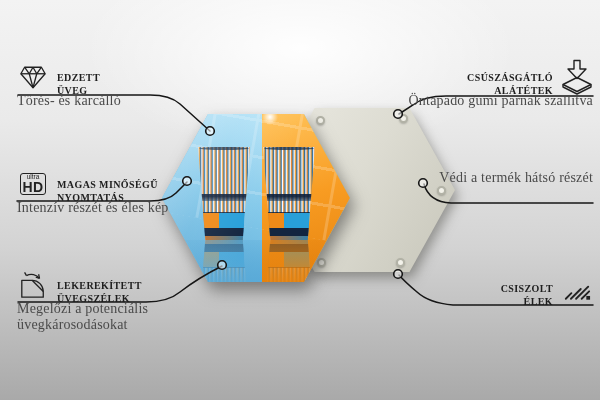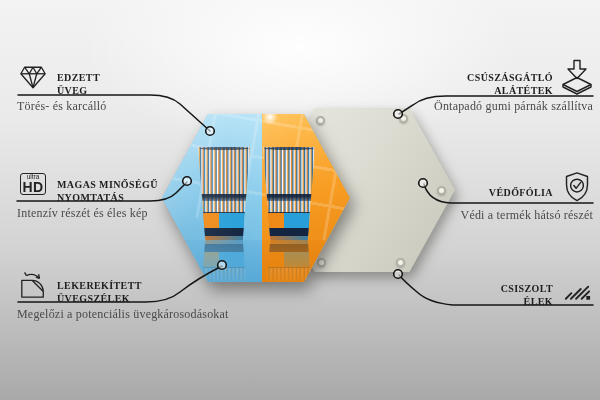--- a/index.html
+++ b/index.html
@@ -9,21 +9,21 @@
   .glow{position:absolute;left:14%;top:-14%;width:72%;height:52%;background:radial-gradient(closest-side,rgba(255,255,255,.95),rgba(255,255,255,0));}
 
   
   .label{position:absolute;width:216px;z-index:6;}
   .label.l{left:17px;}
   .label.r{right:7px;text-align:right;}
   .head{display:flex;align-items:center;gap:8px;height:32px;}
   .label.r .head{flex-direction:row-reverse;}
   .ttl{font-weight:bold;font-size:10px;letter-spacing:.4px;color:#1e1e1e;line-height:13px;margin-top:13px;}
   .label.r .ttl{flex:1;}
-  .sub{font-size:12px;color:#4a4a4a;margin-top:6px;letter-spacing:.2px;}
+  .sub{font-size:14px;color:#4a4a4a;letter-spacing:.2px;}
   .ic{display:flex;align-items:center;justify-content:center;width:32px;height:32px;flex:0 0 auto;}
   .ic svg{display:block;}
   .hdbox{width:26px;height:22px;border:1.6px solid #222;border-radius:3px;display:flex;flex-direction:column;align-items:center;justify-content:center;line-height:1;box-sizing:border-box;}
   .hd-ultra{font-size:6.5px;font-family:"Liberation Sans",sans-serif;color:#222;}
   .hd-big{font-size:14px;font-weight:bold;font-family:"Liberation Sans",sans-serif;color:#222;letter-spacing:.3px;}
 
   
   .wires{position:absolute;left:0;top:0;z-index:5;}
 
   
@@ -201,32 +201,20 @@
     </span>
     <div class="ttl">
       <div>CSÚSZÁSGÁTLÓ</div>
       <div>ALÁTÉTEK</div>
     </div>
   </div>
   <div class="sub">Öntapadó gumi párnák szállítva</div>
 </div>
 
 <div class="label r" style="top:170px">
-  <div class="head">
-    <span class="ic">
-      <svg width="28" height="31" viewBox="0 0 30 34" fill="none" stroke="#222" stroke-width="1.6" stroke-linejoin="round" stroke-linecap="round">
-        <path d="M15,2 L26.5,6 V15 C26.5,24 22,29 15,32.5 C8,29 3.5,24 3.5,15 V6 Z"></path>
-        <circle cx="15" cy="16" r="7"></circle>
-        <path d="M11.5,16 L14,19 L19,12.5"></path>
-      </svg>
-    </span>
-    <div class="ttl">
-      <div>VÉDŐFÓLIA</div>
-    </div>
-  </div>
   <div class="sub">Védi a termék hátsó részét</div>
 </div>
 
 <div class="label r" style="top:272px">
   <div class="head">
     <span class="ic">
       <svg width="28" height="27" viewBox="0 0 30 28" fill="none" stroke="#222" stroke-width="2" stroke-linecap="round">
         <path d="M3,25 L9,19"></path>
         <path d="M8.5,25 L19,14.5"></path>
         <path d="M14,25 L27,12"></path>

